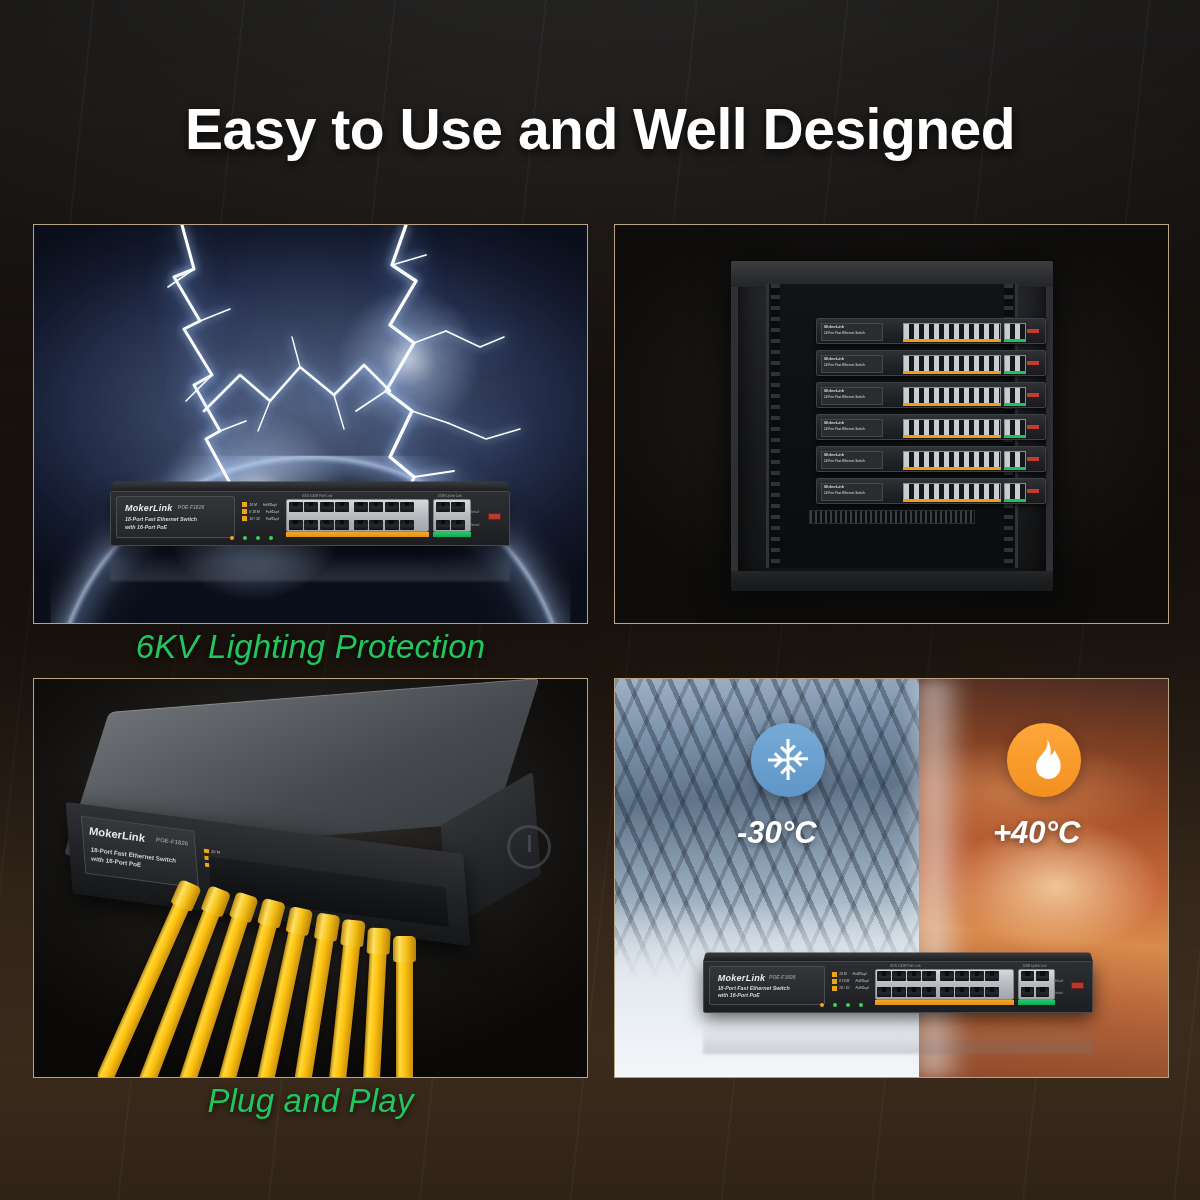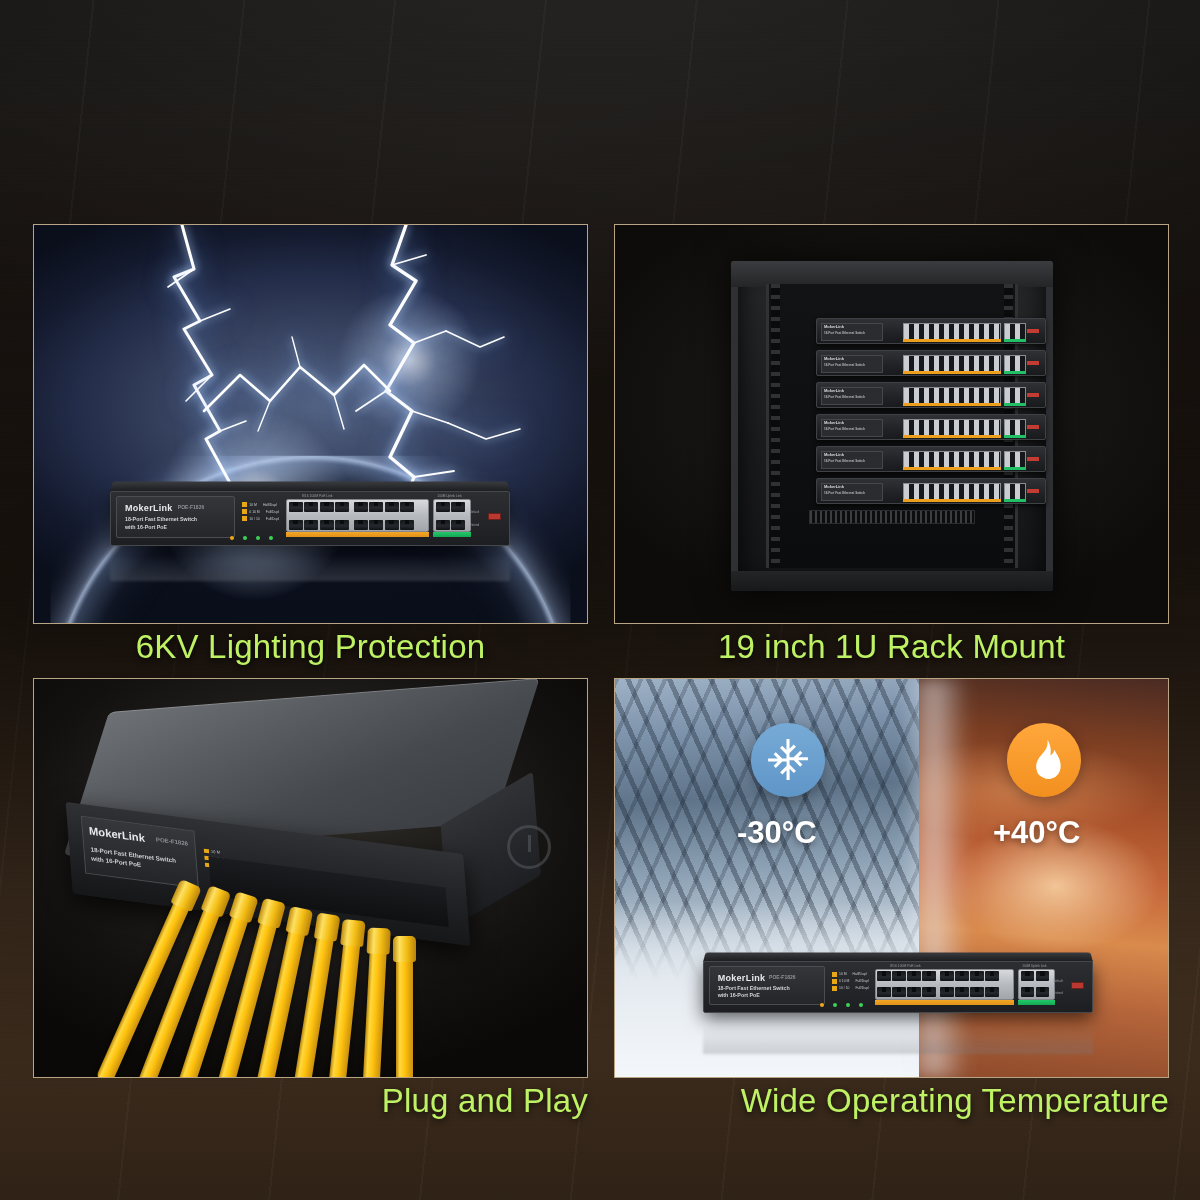--- a/index.html
+++ b/index.html
@@ -74,41 +74,41 @@
   .grid {
     position: absolute;
     left: 33px; top: 224px;
     width: 1136px; height: 952px;
     display: grid;
     grid-template-columns: 555px 555px;
     grid-template-rows: 412px 412px;
     column-gap: 26px;
     row-gap: 42px;
   }
-  .card { position: relative; width: 564px; }
+  .card { position: relative; width: 564px; font-style: italic; }
 
   .photo {
     position: relative;
     width: 555px; height: 400px;
     border: 1.5px solid #b9a583;
     overflow: hidden;
     background: #08090c;
   }
   .caption {
     position: absolute;
     left: 0; top: 404px; width: 555px;
     text-align: center;
-    color: #bef264;
+    color: #22c55e;
     font-size: 33px;
     font-weight: 400;
     letter-spacing: .2px;
     white-space: nowrap;
     text-shadow: 0 2px 6px rgba(0,0,0,.7);
   }
-  .card.r2 .caption { font-size: 33px; text-align: right; }
+  .card.r2 .caption { font-size: 33px; }
 
   
   .sky-storm {
     position: absolute; inset: 0;
     background:
       radial-gradient(70% 55% at 50% 46%, #51607f 0%, #3c4865 30%, #252f4c 58%, #141a2e 80%, #0b0f1c 100%);
   }
   .globe {
     position: absolute;
     left: 50%; top: 58%;
@@ -485,20 +485,21 @@
 </head>
 <body>
 
 <div id="stage">
 
   <div class="bg-base"></div>
   <div class="bg-panels"></div>
   <div class="bg-sheen"></div>
   <div class="bg-grain"></div>
 
+  <div class="headline">Easy to Use and Well Designed</div>
 
   <div class="grid">
 
     <div class="card r1">
       <div class="photo">
         <div class="sky-storm"></div>
         <div class="globe-core"></div>
         <div class="globe"></div>
         <div class="globe-rim"></div>
         <div class="flash f1"></div>
@@ -671,21 +672,20 @@
                 <div class="mini-poe"></div>
               <div class="mini-up"></div>
                 <div class="mini-upg"></div>
                 <div class="mini-dip"></div>
             </div>
 
             <div class="rack-vent"></div>
           </div>
         </div>
       </div>
-      <div class="caption">19 inch 1U Rack Mount</div>
     </div>
 
     <div class="card r2">
       <div class="photo">
         <div class="pnp-bg"></div>
 
         <div class="iso-switch">
           <div class="iso-top"></div>
           <div class="iso-side"></div>
           <div class="iso-front">
@@ -843,17 +843,16 @@
             </div>
             <div class="up-strip" style="left:81%; top:76%; width:9.5%; height:5px;"></div>
 
             <div class="dip-label" style="right:7.5%; top:34%; font-size:3px">Default</div>
             <div class="dip-label" style="right:7.5%; top:58%; font-size:3px">Extend</div>
             <div class="dip" style="right:2%; top:40%; width:13px; height:7px;"></div>
           </div>
         </div>
         <div class="sw-reflect" style="left:88px; top:335px; width:390px; height:40px;"></div>
       </div>
-      <div class="caption">Wide Operating Temperature</div>
     </div>
 
   </div>
 </div>
 
 </body></html>

